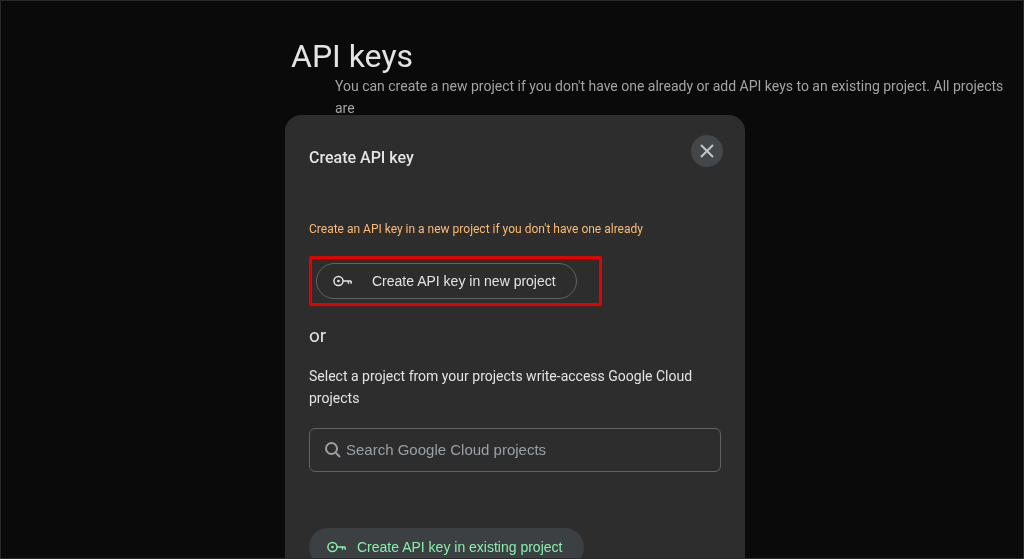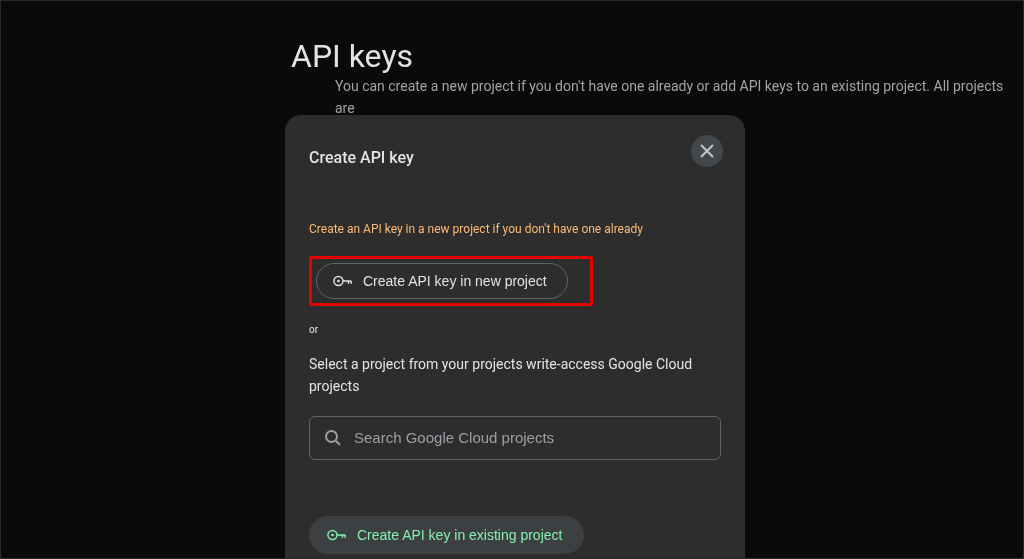--- a/index.html
+++ b/index.html
@@ -77,43 +77,43 @@
     }
     .pill-btn {
       border: 1px solid #5f6368;
       background: transparent;
       color: #e3e3e3;
       border-radius: 24px;
       padding: 9px 20px 9px 16px;
       font-size: 14px;
       display: inline-flex;
       align-items: center;
-      gap: 10px;
+      gap: 19px;
       cursor: pointer;
       font-weight: 500;
     }
     .or-text {
-      font-size: 10px;
+      font-size: 19px;
       color: #e3e3e3;
       margin-bottom: 18px;
     }
     .select-text {
       font-size: 14px;
       color: #e3e3e3;
       margin-bottom: 18px;
       line-height: 1.6;
       max-width: 400px;
     }
     .search-box {
       border: 1px solid #5f6368;
       border-radius: 6px;
       padding: 12px 14px;
       display: flex;
       align-items: center;
-      gap: 12px;
+      gap: 4px;
       margin-bottom: 56px;
     }
     .search-input {
       background: transparent;
       border: none;
       outline: none;
       color: #e3e3e3;
       font-size: 15px;
       flex: 1;
     }

